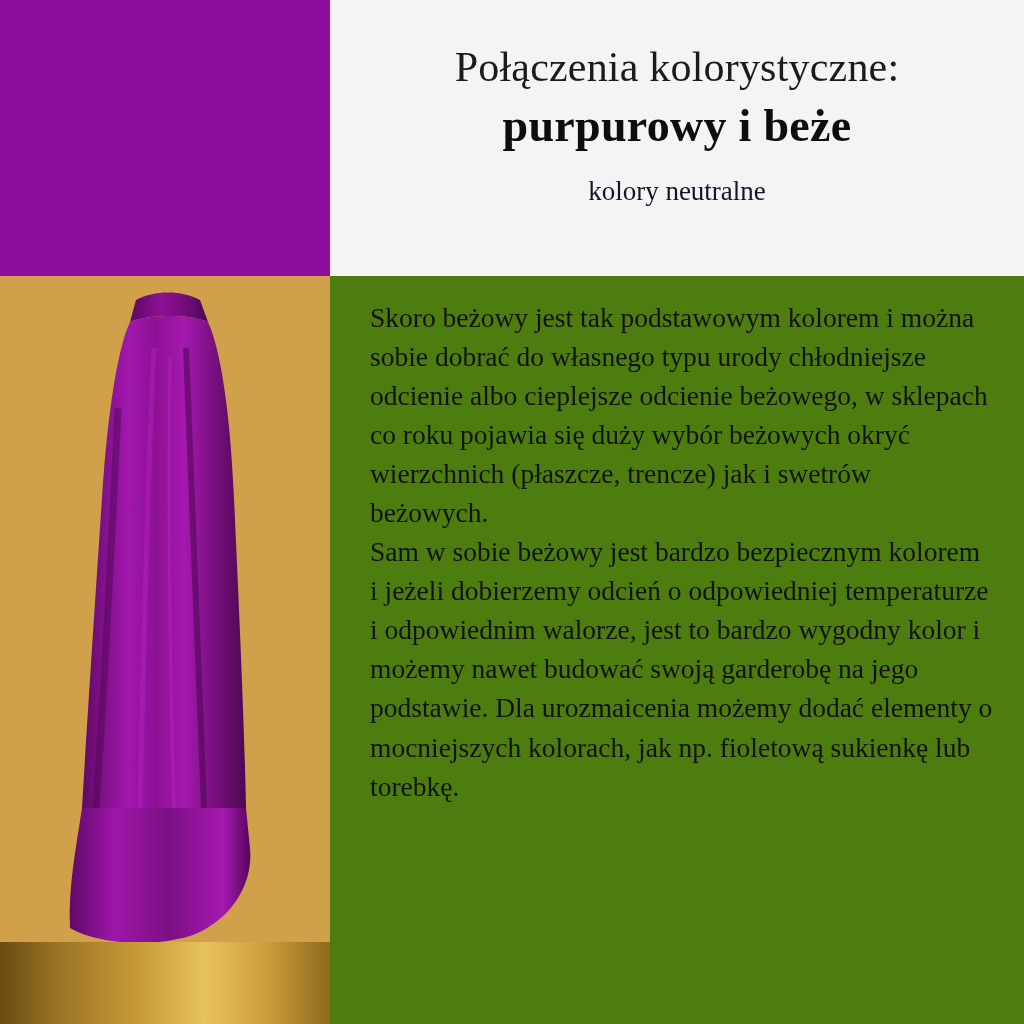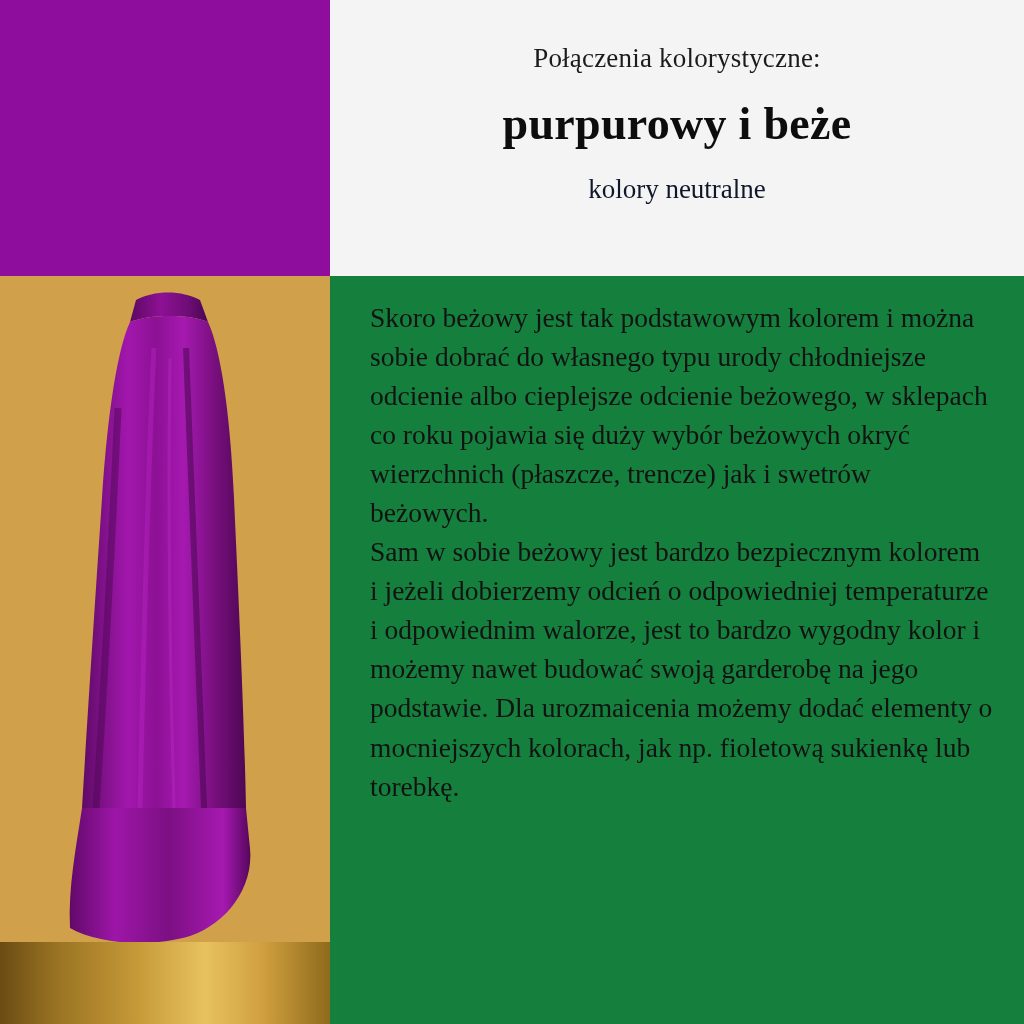--- a/index.html
+++ b/index.html
@@ -31,31 +31,31 @@
   .header {
     background: #f4f4f4;
     display: flex;
     flex-direction: column;
     align-items: center;
     justify-content: flex-start;
     padding-top: 44px;
     box-sizing: border-box;
   }
   .header-kicker {
-    font-size: 27px;
+    font-size: 42px;
     color: #1b1b1b;
     letter-spacing: 0.2px;
     line-height: 1.1;
     font-weight: 400;
   }
   .header-title {
     font-size: 46px;
     font-weight: bold;
     color: #0d0d0d;
-    margin-top: 26px;
+    margin-top: 12px;
     letter-spacing: 0.3px;
     line-height: 1.05;
     text-align: center;
   }
   .header-sub {
     font-size: 27px;
     color: #0f172a;
     margin-top: 26px;
     font-weight: 400;
   }
@@ -83,21 +83,21 @@
     height: 660px;
   }
   .dress-svg {
     display: block;
     width: 100%;
     height: 100%;
   }
 
   
   .body-col {
-    background: #15803d;
+    background: #4d7c0f;
     box-sizing: border-box;
     padding: 22px 30px 0 40px;
   }
   .body-text {
     font-size: 27.5px;
     line-height: 1.42;
     color: #121212;
     white-space: pre-wrap;
     margin: 0;
     text-align: left;

